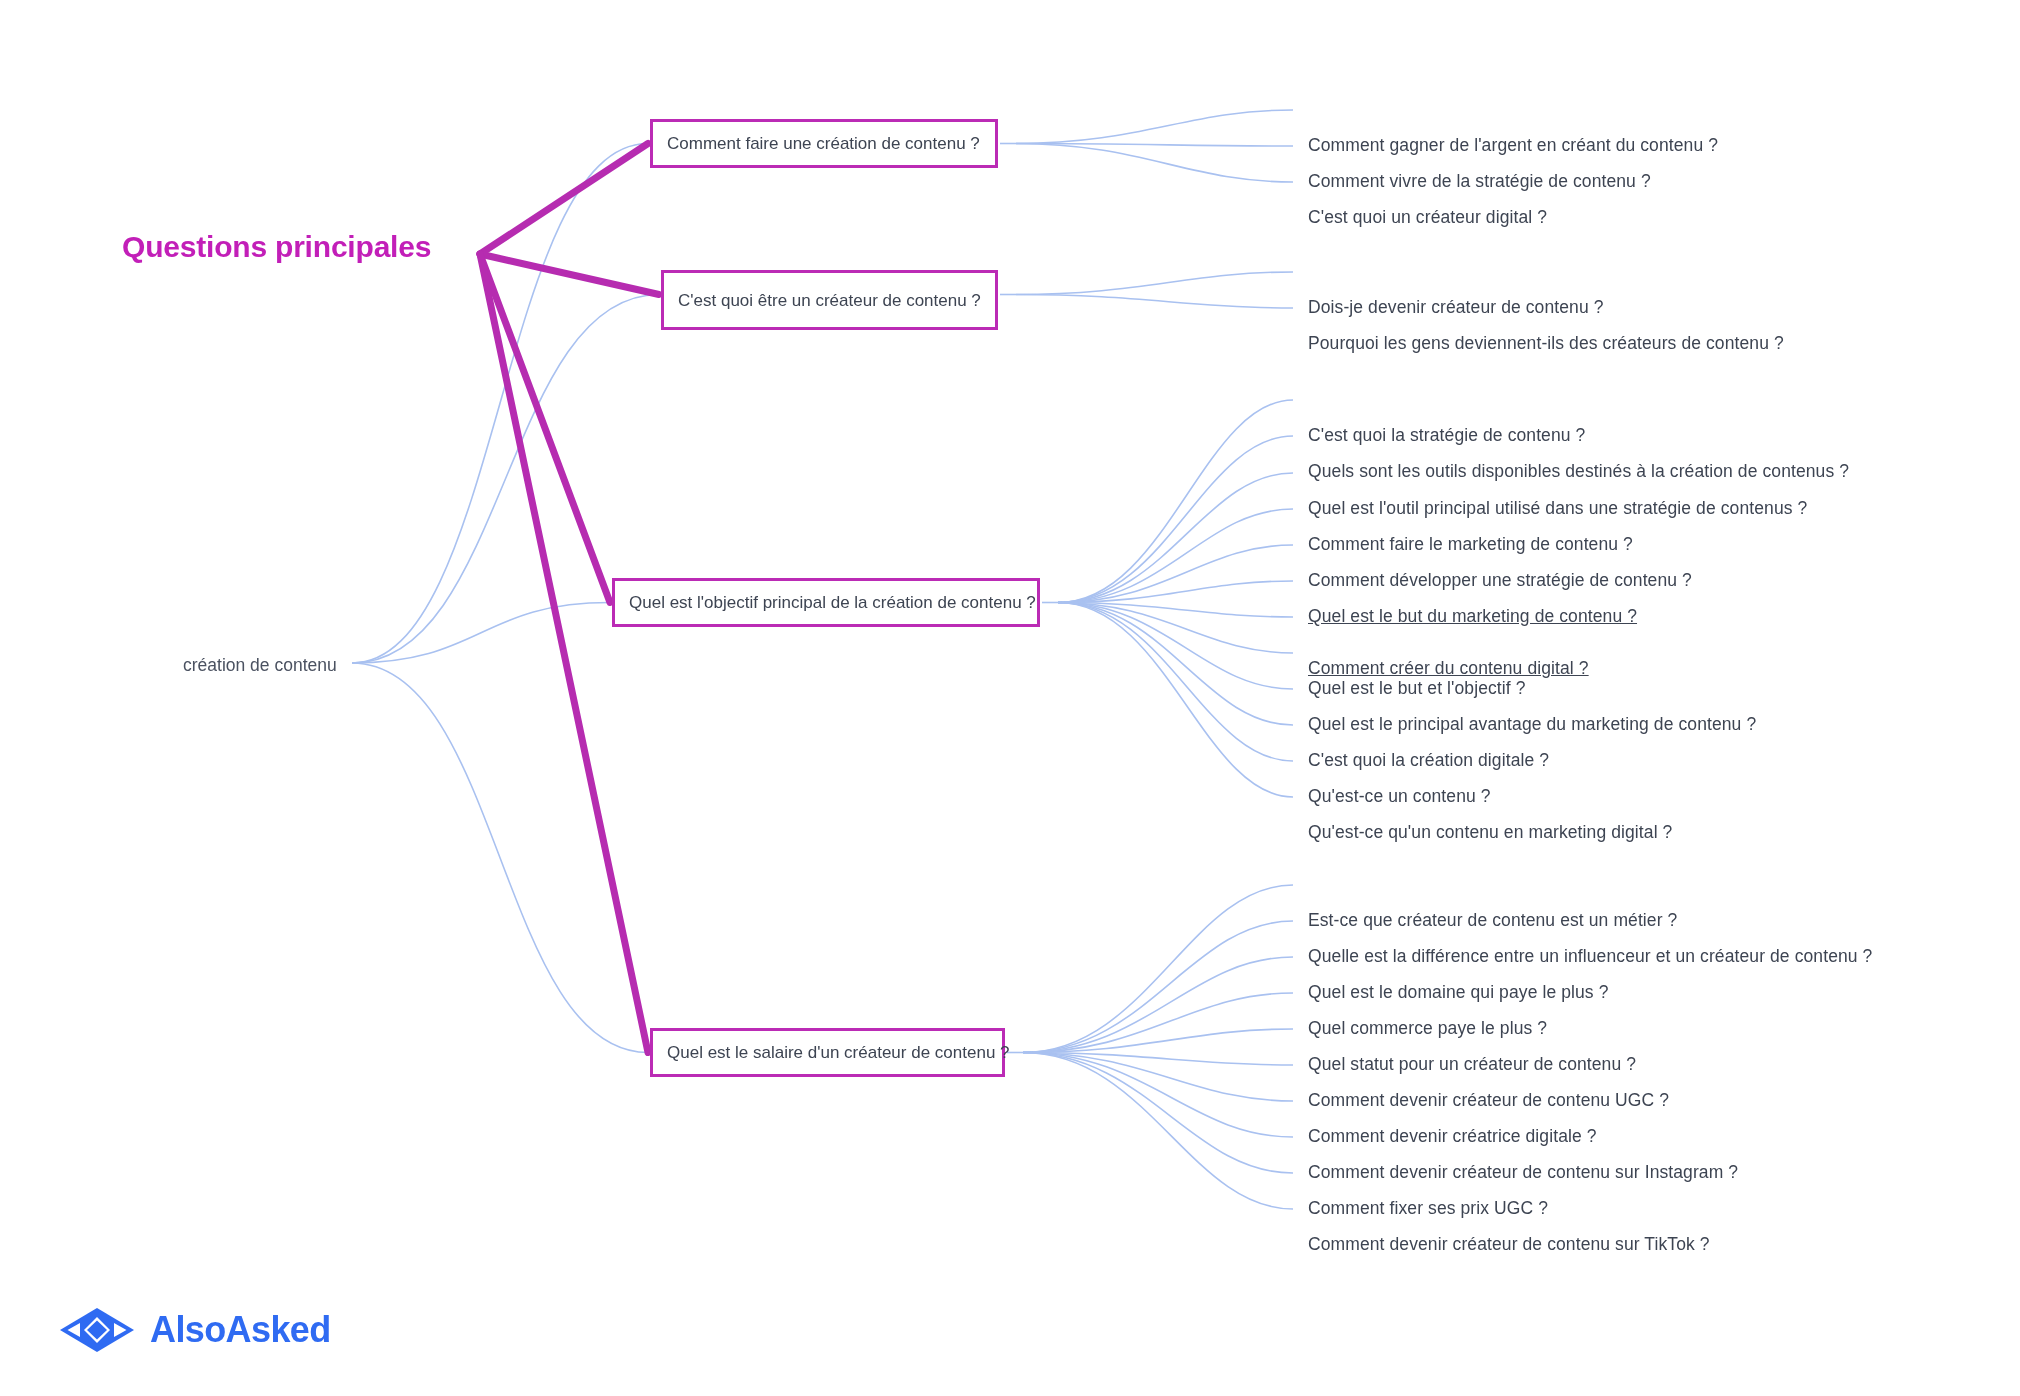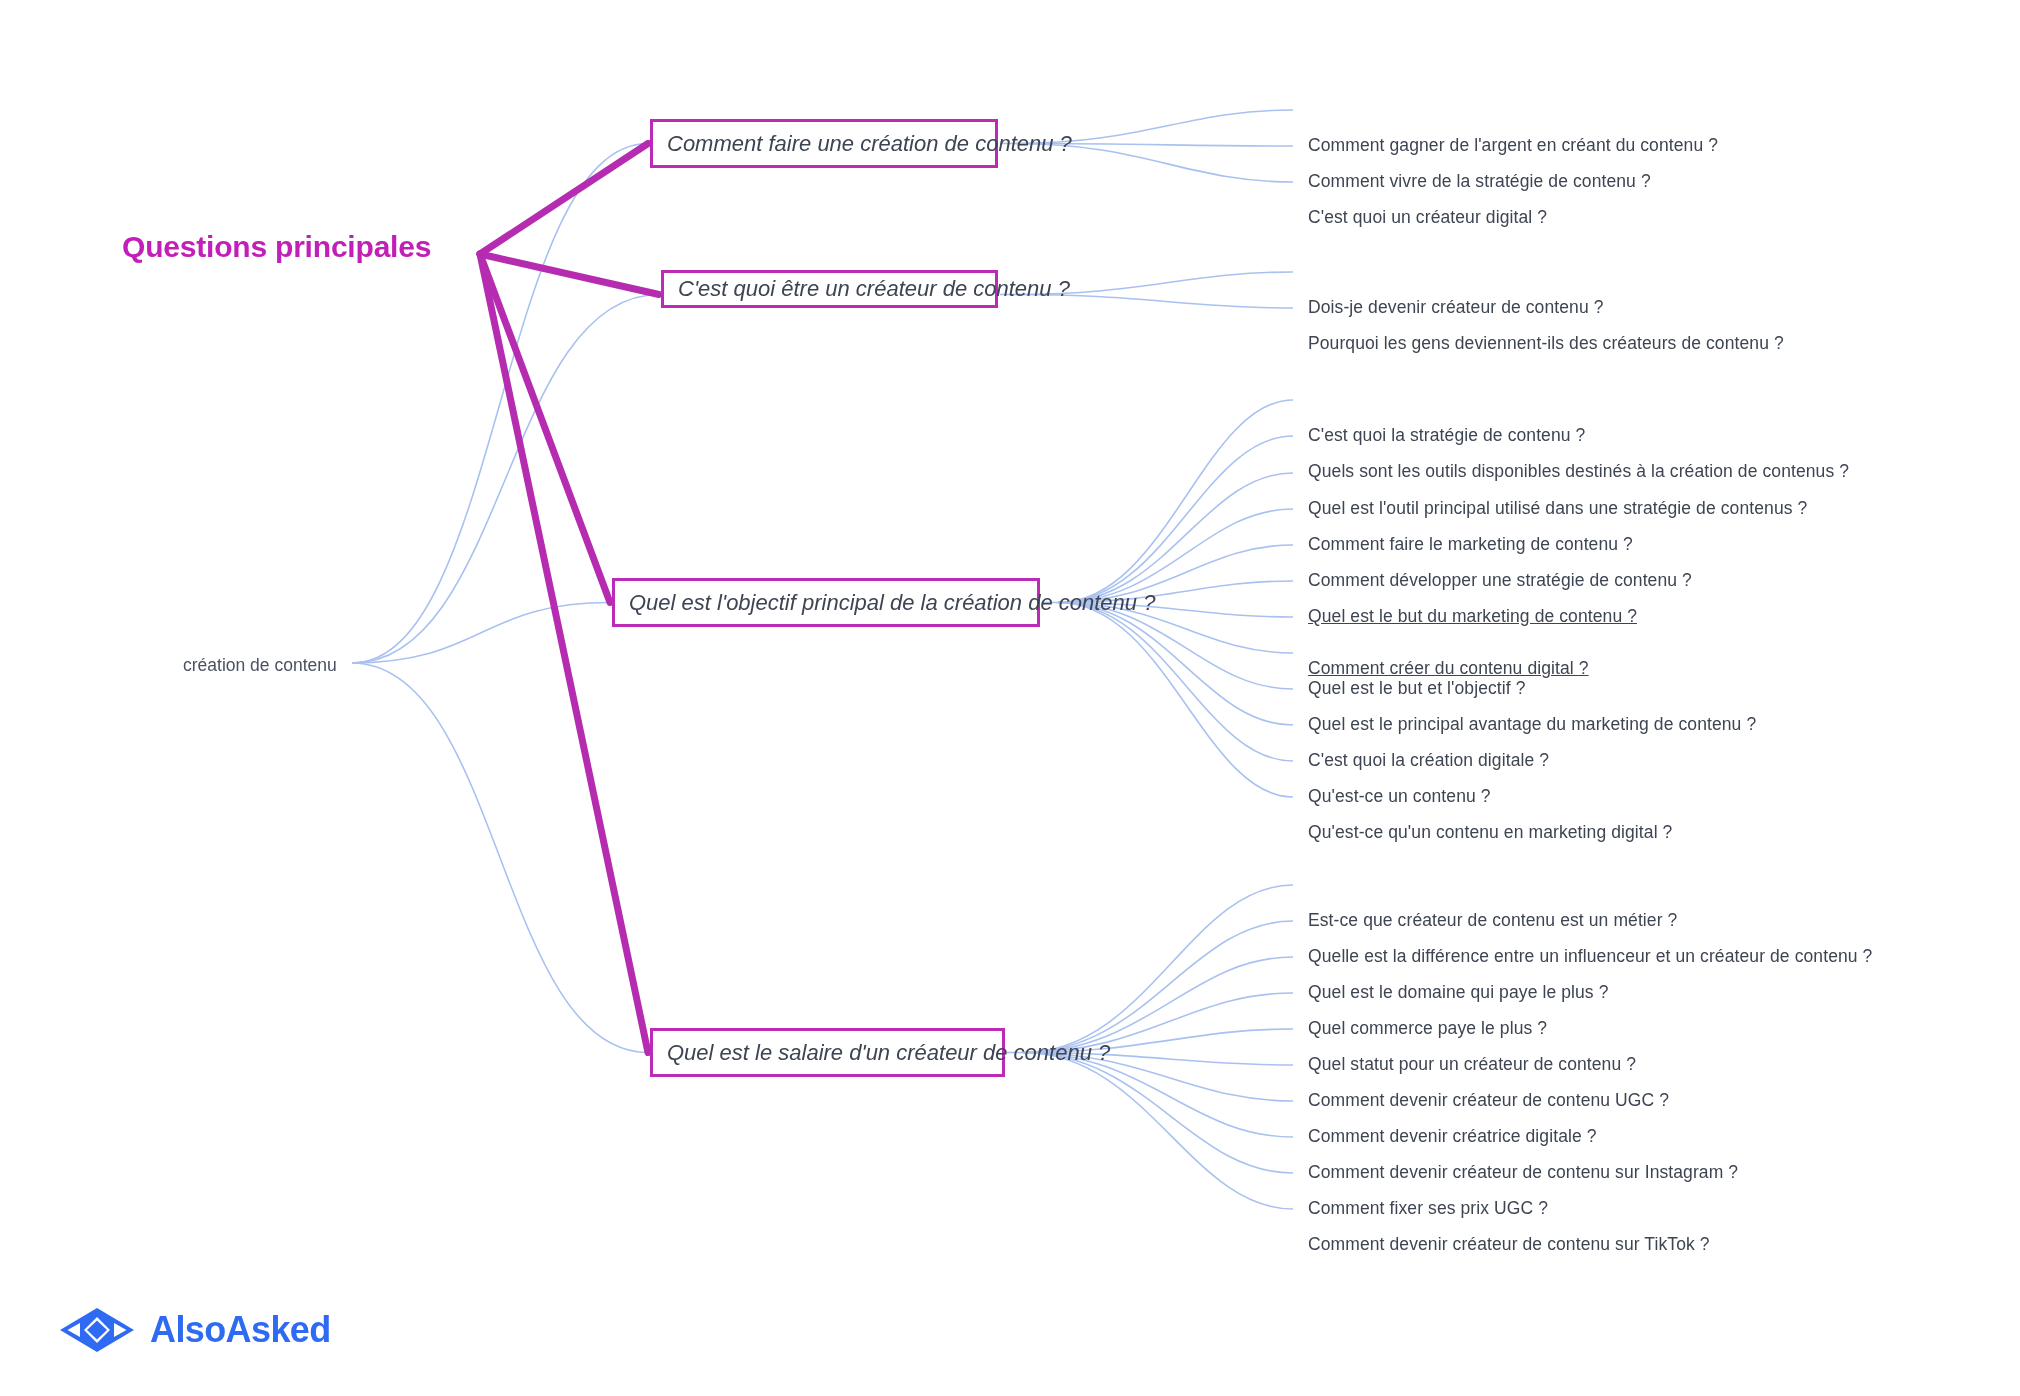--- a/index.html
+++ b/index.html
@@ -66,25 +66,24 @@
     position: absolute;
     box-sizing: border-box;
     background: #ffffff;
     border: 3.5px solid #bb2bb5;
     display: flex;
     align-items: center;
     padding-left: 14px;
     padding-right: 14px;
   }
   .qbox span {
-    font-size: 22px;
+    font-size: 17px;
     color: #3d4452;
     white-space: nowrap;
     line-height: 1;
-    font-style: italic;
   }
   .logo-wrap {
     position: absolute;
     left: 58px;
     top: 1305px;
     display: flex;
     align-items: center;
     gap: 14px;
   }
   .logo-text {
@@ -140,21 +139,21 @@
     <path d="M 1023 1052.5 C 1147.2 1052.5, 1190.4 1209, 1293 1209" class="edge-thin"></path>
   </svg>
 
 <div class="headline" style="left:122px; top:232px;">Questions principales</div>
 
 <div class="root-label" style="left:183px; top:657px;">création de contenu</div>
 
 <div class="qbox" style="left:650px; top:119px; width:348px; height:49px;">
   <span>Comment faire une création de contenu ?</span>
 </div>
-<div class="qbox" style="left:661px; top:270px; width:337px; height:38px;">
+<div class="qbox" style="left:661px; top:270px; width:337px; height:60px;">
   <span>C'est quoi être un créateur de contenu ?</span>
 </div>
 <div class="qbox" style="left:612px; top:578px; width:428px; height:49px;">
   <span>Quel est l'objectif principal de la création de contenu ?</span>
 </div>
 <div class="qbox" style="left:650px; top:1028px; width:355px; height:49px;">
   <span>Quel est le salaire d'un créateur de contenu ?</span>
 </div>
 
 <div id="leaf-layer">

